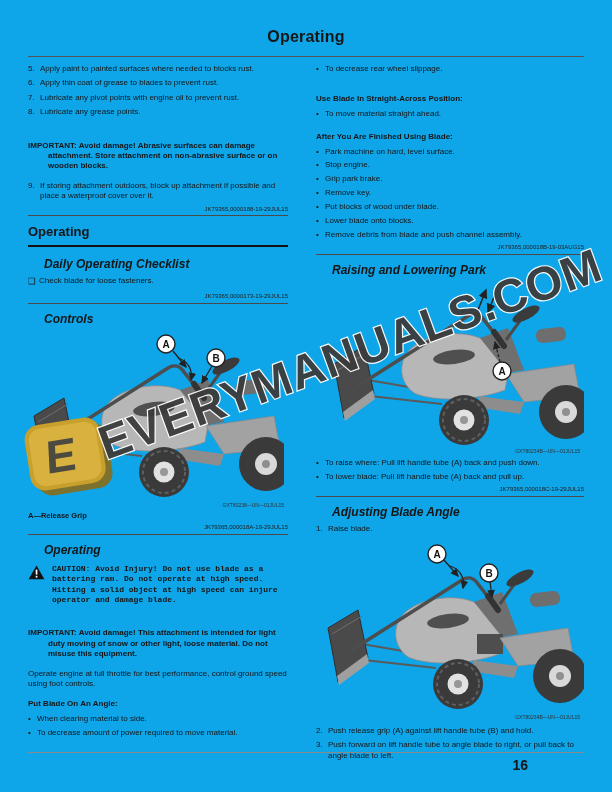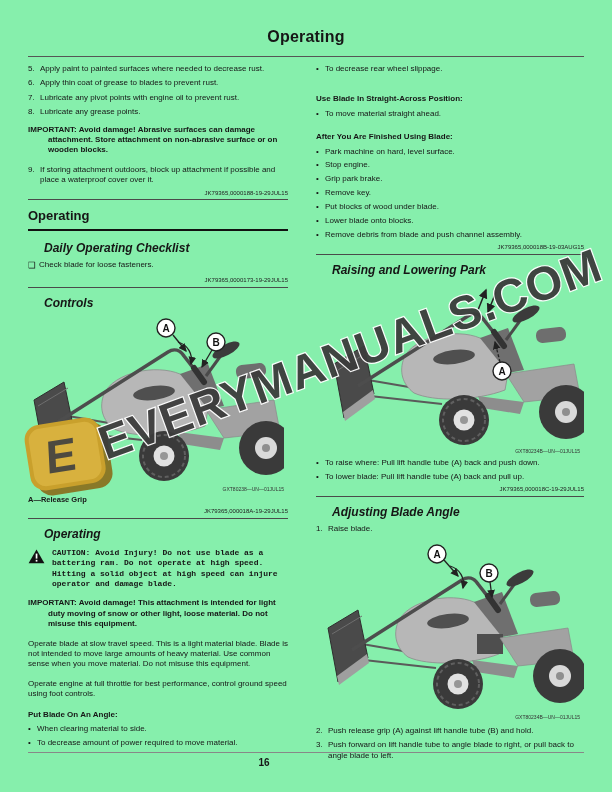--- a/index.html
+++ b/index.html
@@ -1,34 +1,34 @@
 <!DOCTYPE html>
 <html><head>
 <meta charset="utf-8">
 <style>
   html,body{margin:0;padding:0;background:#e8e8e8;}
-  .page{position:relative;width:612px;height:792px;background:#86efac;margin:0 auto;
+  .page{position:relative;width:612px;height:792px;background:#0ea5e9;margin:0 auto;
         font-family:"Liberation Sans", sans-serif;color:#161616;overflow:hidden;}
   
   .hdr-title{position:absolute;top:28px;left:0;width:612px;text-align:center;
              font-size:16px;font-weight:bold;letter-spacing:0.2px;}
   .hdr-rule{position:absolute;top:56px;left:28px;width:556px;border-top:1.5px solid #555;}
   
   .col{position:absolute;top:64px;font-size:8px;line-height:1.3;}
   .col-left{left:28px;width:260px;}
   .col-right{left:316px;width:268px;}
   
   .num-item{display:flex;margin-bottom:4px;}
   .num-item .n{flex:none;width:12px;}
   .num-item .t{flex:1;}
   .bullet-row{display:flex;margin-bottom:3.5px;}
   .bullet-row .b{flex:none;width:9px;}
   .bullet-row .t{flex:1;}
   
-  .important{font-weight:bold;margin:7px 0 9px;padding-left:20px;text-indent:-20px;}
+  .important{font-weight:bold;margin:23px 0 9px;padding-left:20px;text-indent:-20px;}
   .caution{display:flex;margin:5px 0 9px;font-family:Liberation Mono, monospace;}
   .caution .icon{flex:none;width:24px;padding-top:1px;}
   .caution .t{flex:1;font-weight:bold;}
   .para{margin:0 0 9px;}
   
   .h-section{font-size:13px;font-weight:bold;border-bottom:2px solid #111;
              padding-bottom:4px;margin:4px 0 10px;}
   .h-sub{font-size:12px;font-weight:bold;margin:2px 16px 3px;font-style:italic;}
   .h-run{font-size:8px;font-weight:bold;margin:10px 0 4px;}
   
@@ -36,39 +36,39 @@
   .rule{border-top:1px solid #4a4a4a;margin:2px 0 8px;}
   
   .figure{position:relative;margin:2px 0 0;}
   .figure svg{display:block;}
   .figcode{text-align:right;font-size:5px;color:#333;margin:0 4px 2px 0;}
   .legend{font-size:7.5px;font-weight:bold;line-height:1.3;}
   .checkrow{display:flex;margin-bottom:6px;}
   .checkrow .b{flex:none;width:11px;font-size:8.5px;}
   
   .ftr-rule{position:absolute;top:752px;left:28px;width:556px;border-top:1.5px solid #888;}
-  .ftr-num{position:absolute;top:757px;left:0;width:528px;text-align:center;
-           font-size:10px;font-weight:bold;}
+  .ftr-num{position:absolute;top:757px;left:0;width:528px;text-align:right;
+           font-size:14px;font-weight:bold;}
   
   .wm-overlay{position:absolute;top:0;left:0;z-index:6;pointer-events:none;}
   .logo-overlay{position:absolute;top:414px;left:20px;z-index:5;pointer-events:none;}
 </style>
 </head>
 <body>
 
 <div class="page">
 
   <div class="hdr-title">Operating</div>
   <div class="hdr-rule"></div>
 
   <div class="col col-left">
 
     <div class="num-item">
       <span class="n">5.</span>
-      <span class="t">Apply paint to painted surfaces where needed to decrease rust.</span>
+      <span class="t">Apply paint to painted surfaces where needed to blocks rust.</span>
     </div>
     <div class="num-item">
       <span class="n">6.</span>
       <span class="t">Apply thin coat of grease to blades to prevent rust.</span>
     </div>
     <div class="num-item">
       <span class="n">7.</span>
       <span class="t">Lubricate any pivot points with engine oil to prevent rust.</span>
     </div>
     <div class="num-item">
@@ -160,21 +160,20 @@
           <path d="M8.5,0.5 L16.4,14.2 L0.6,14.2 Z" fill="#111"></path>
           <rect x="7.7" y="4.6" width="1.7" height="5" fill="#fff"></rect>
           <rect x="7.7" y="10.8" width="1.7" height="1.8" fill="#fff"></rect>
         </svg>
       </span>
       <span class="t">CAUTION: Avoid Injury! Do not use blade as a battering ram. Do not operate at high speed. Hitting a solid object at high speed can injure operator and damage blade.</span>
     </div>
 
     <div class="important">IMPORTANT: Avoid damage! This attachment is intended for light duty moving of snow or other light, loose material. Do not misuse this equipment.</div>
 
-    <div class="para">Operate blade at slow travel speed. This is a light material blade. Blade is not intended to move large amounts of heavy material. Use common sense when you move material. Do not misuse this equipment.</div>
     <div class="para">Operate engine at full throttle for best performance, control ground speed using foot controls.</div>
 
     <div class="h-run">Put Blade On An Angle:</div>
     <div class="bullet-row">
       <span class="b">•</span>
       <span class="t">When clearing material to side.</span>
     </div>
     <div class="bullet-row">
       <span class="b">•</span>
       <span class="t">To decrease amount of power required to move material.</span>

